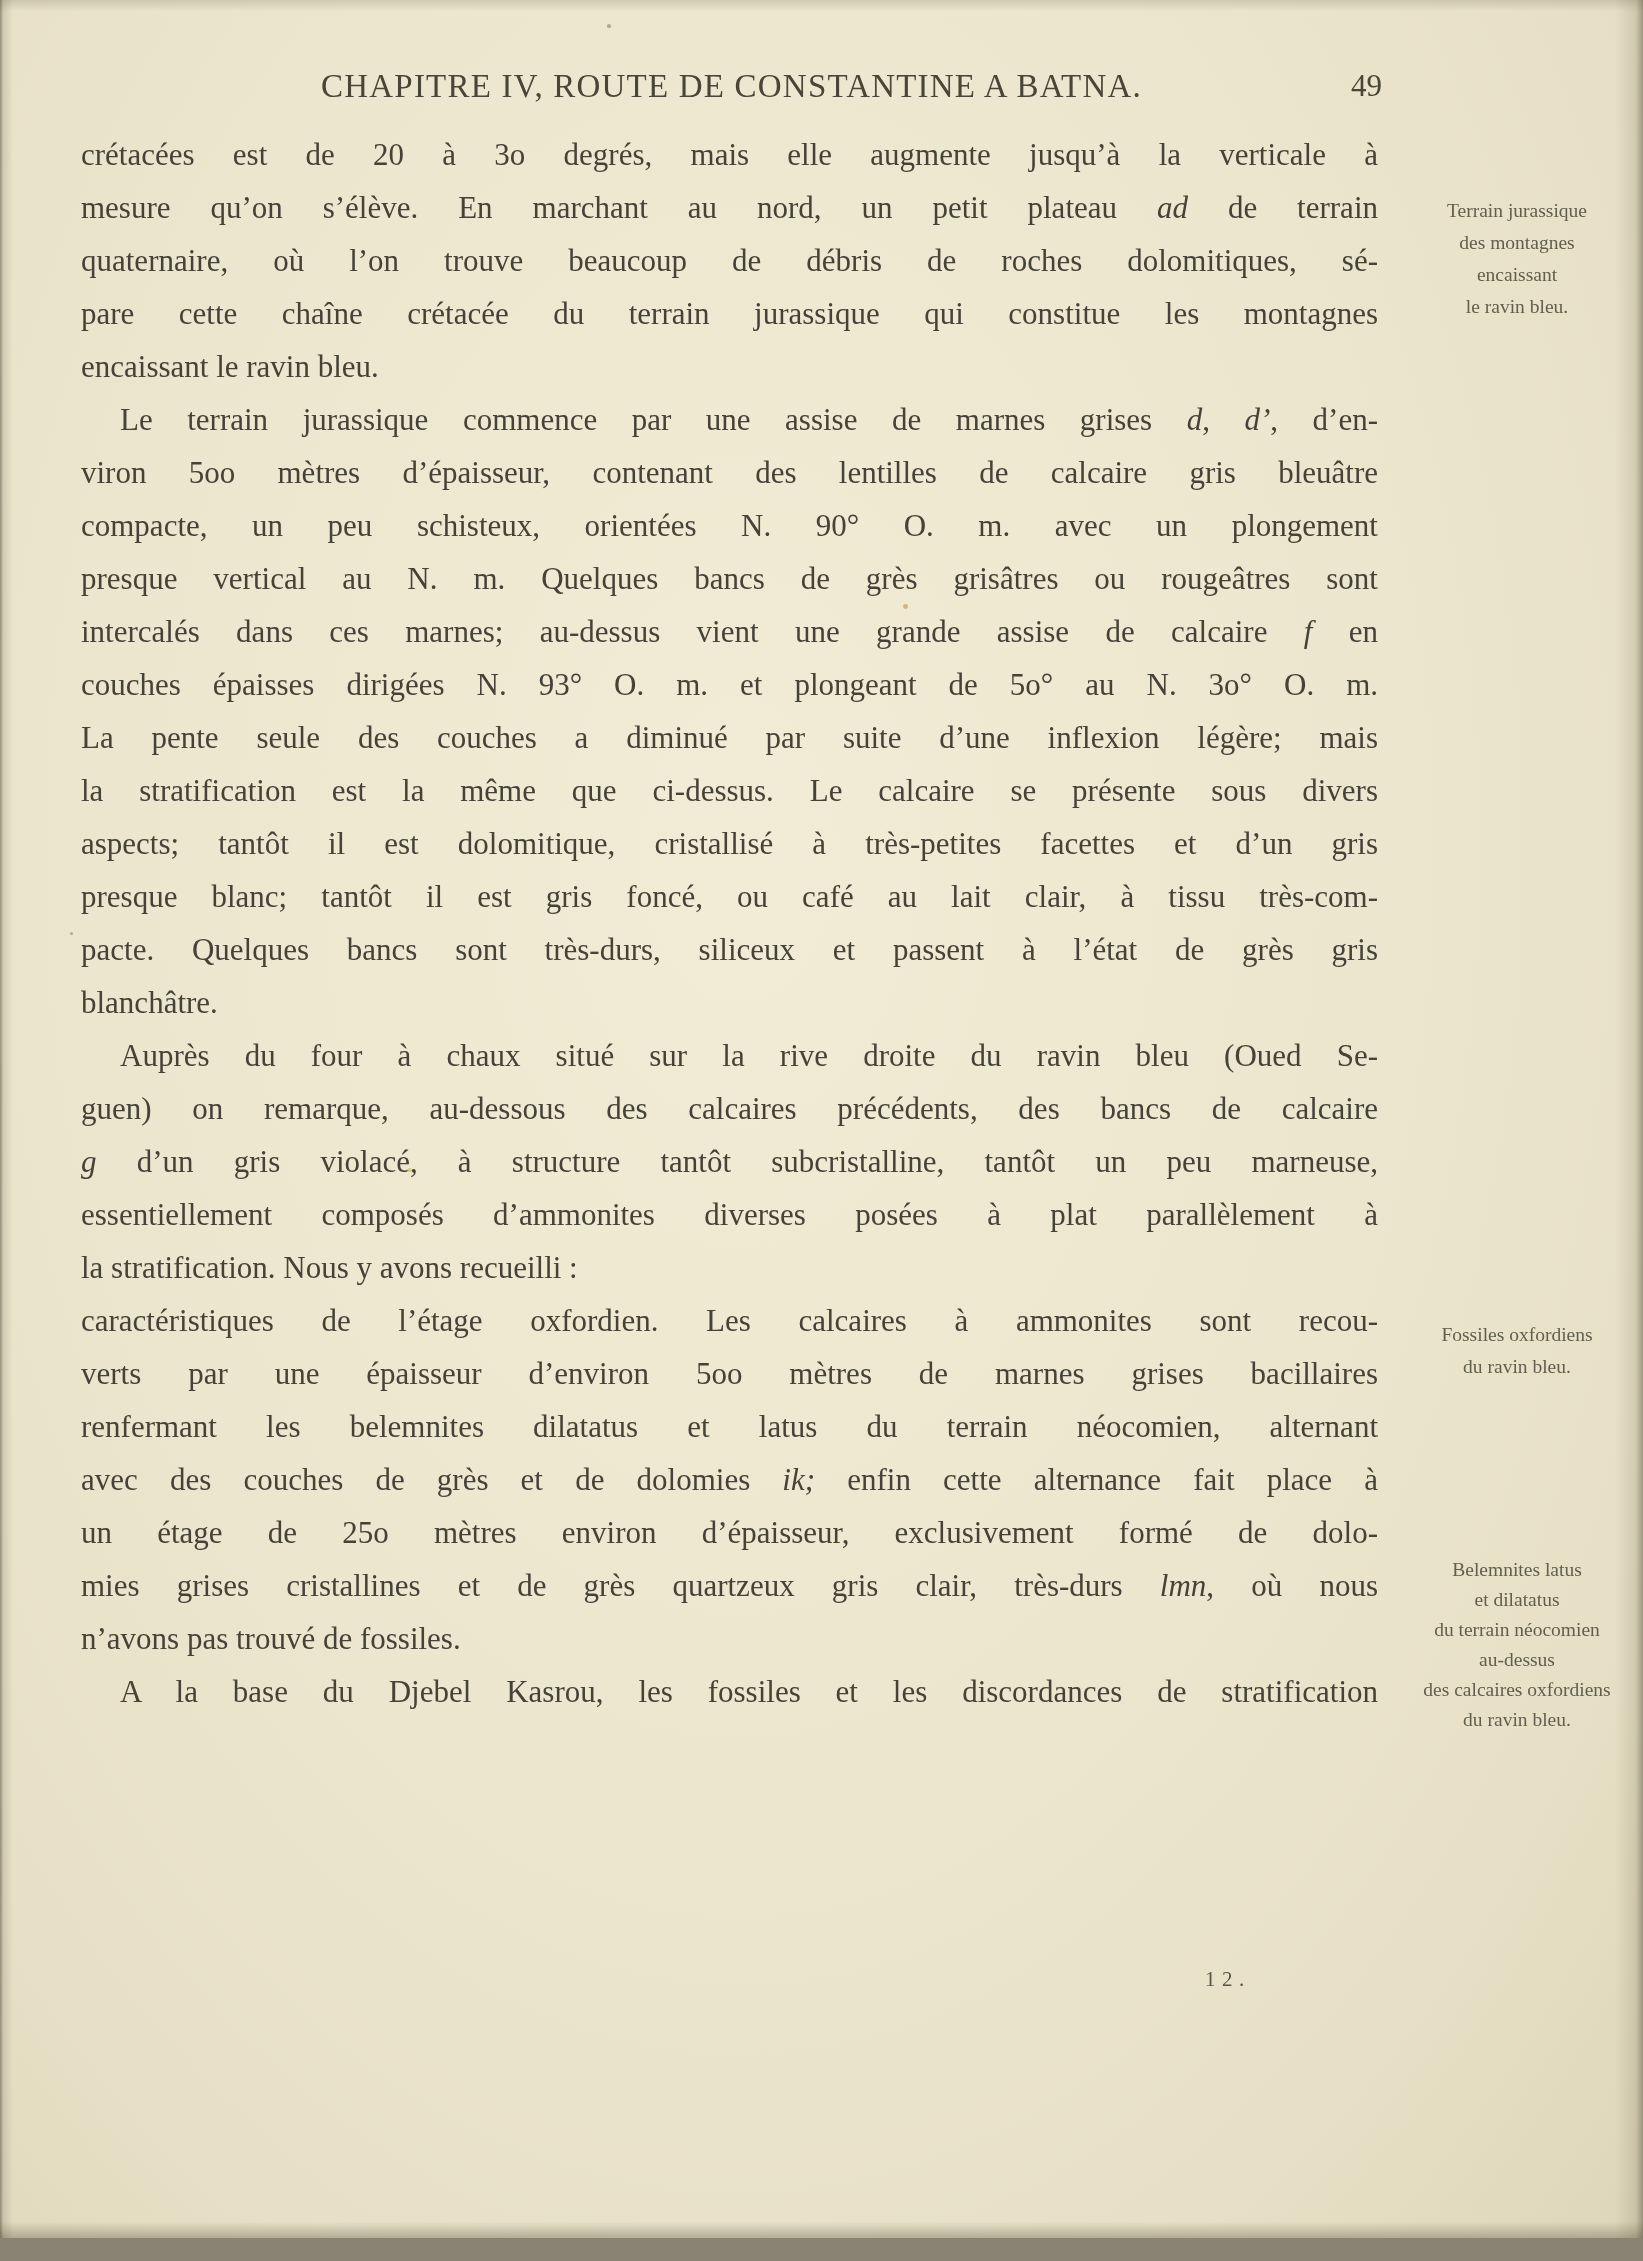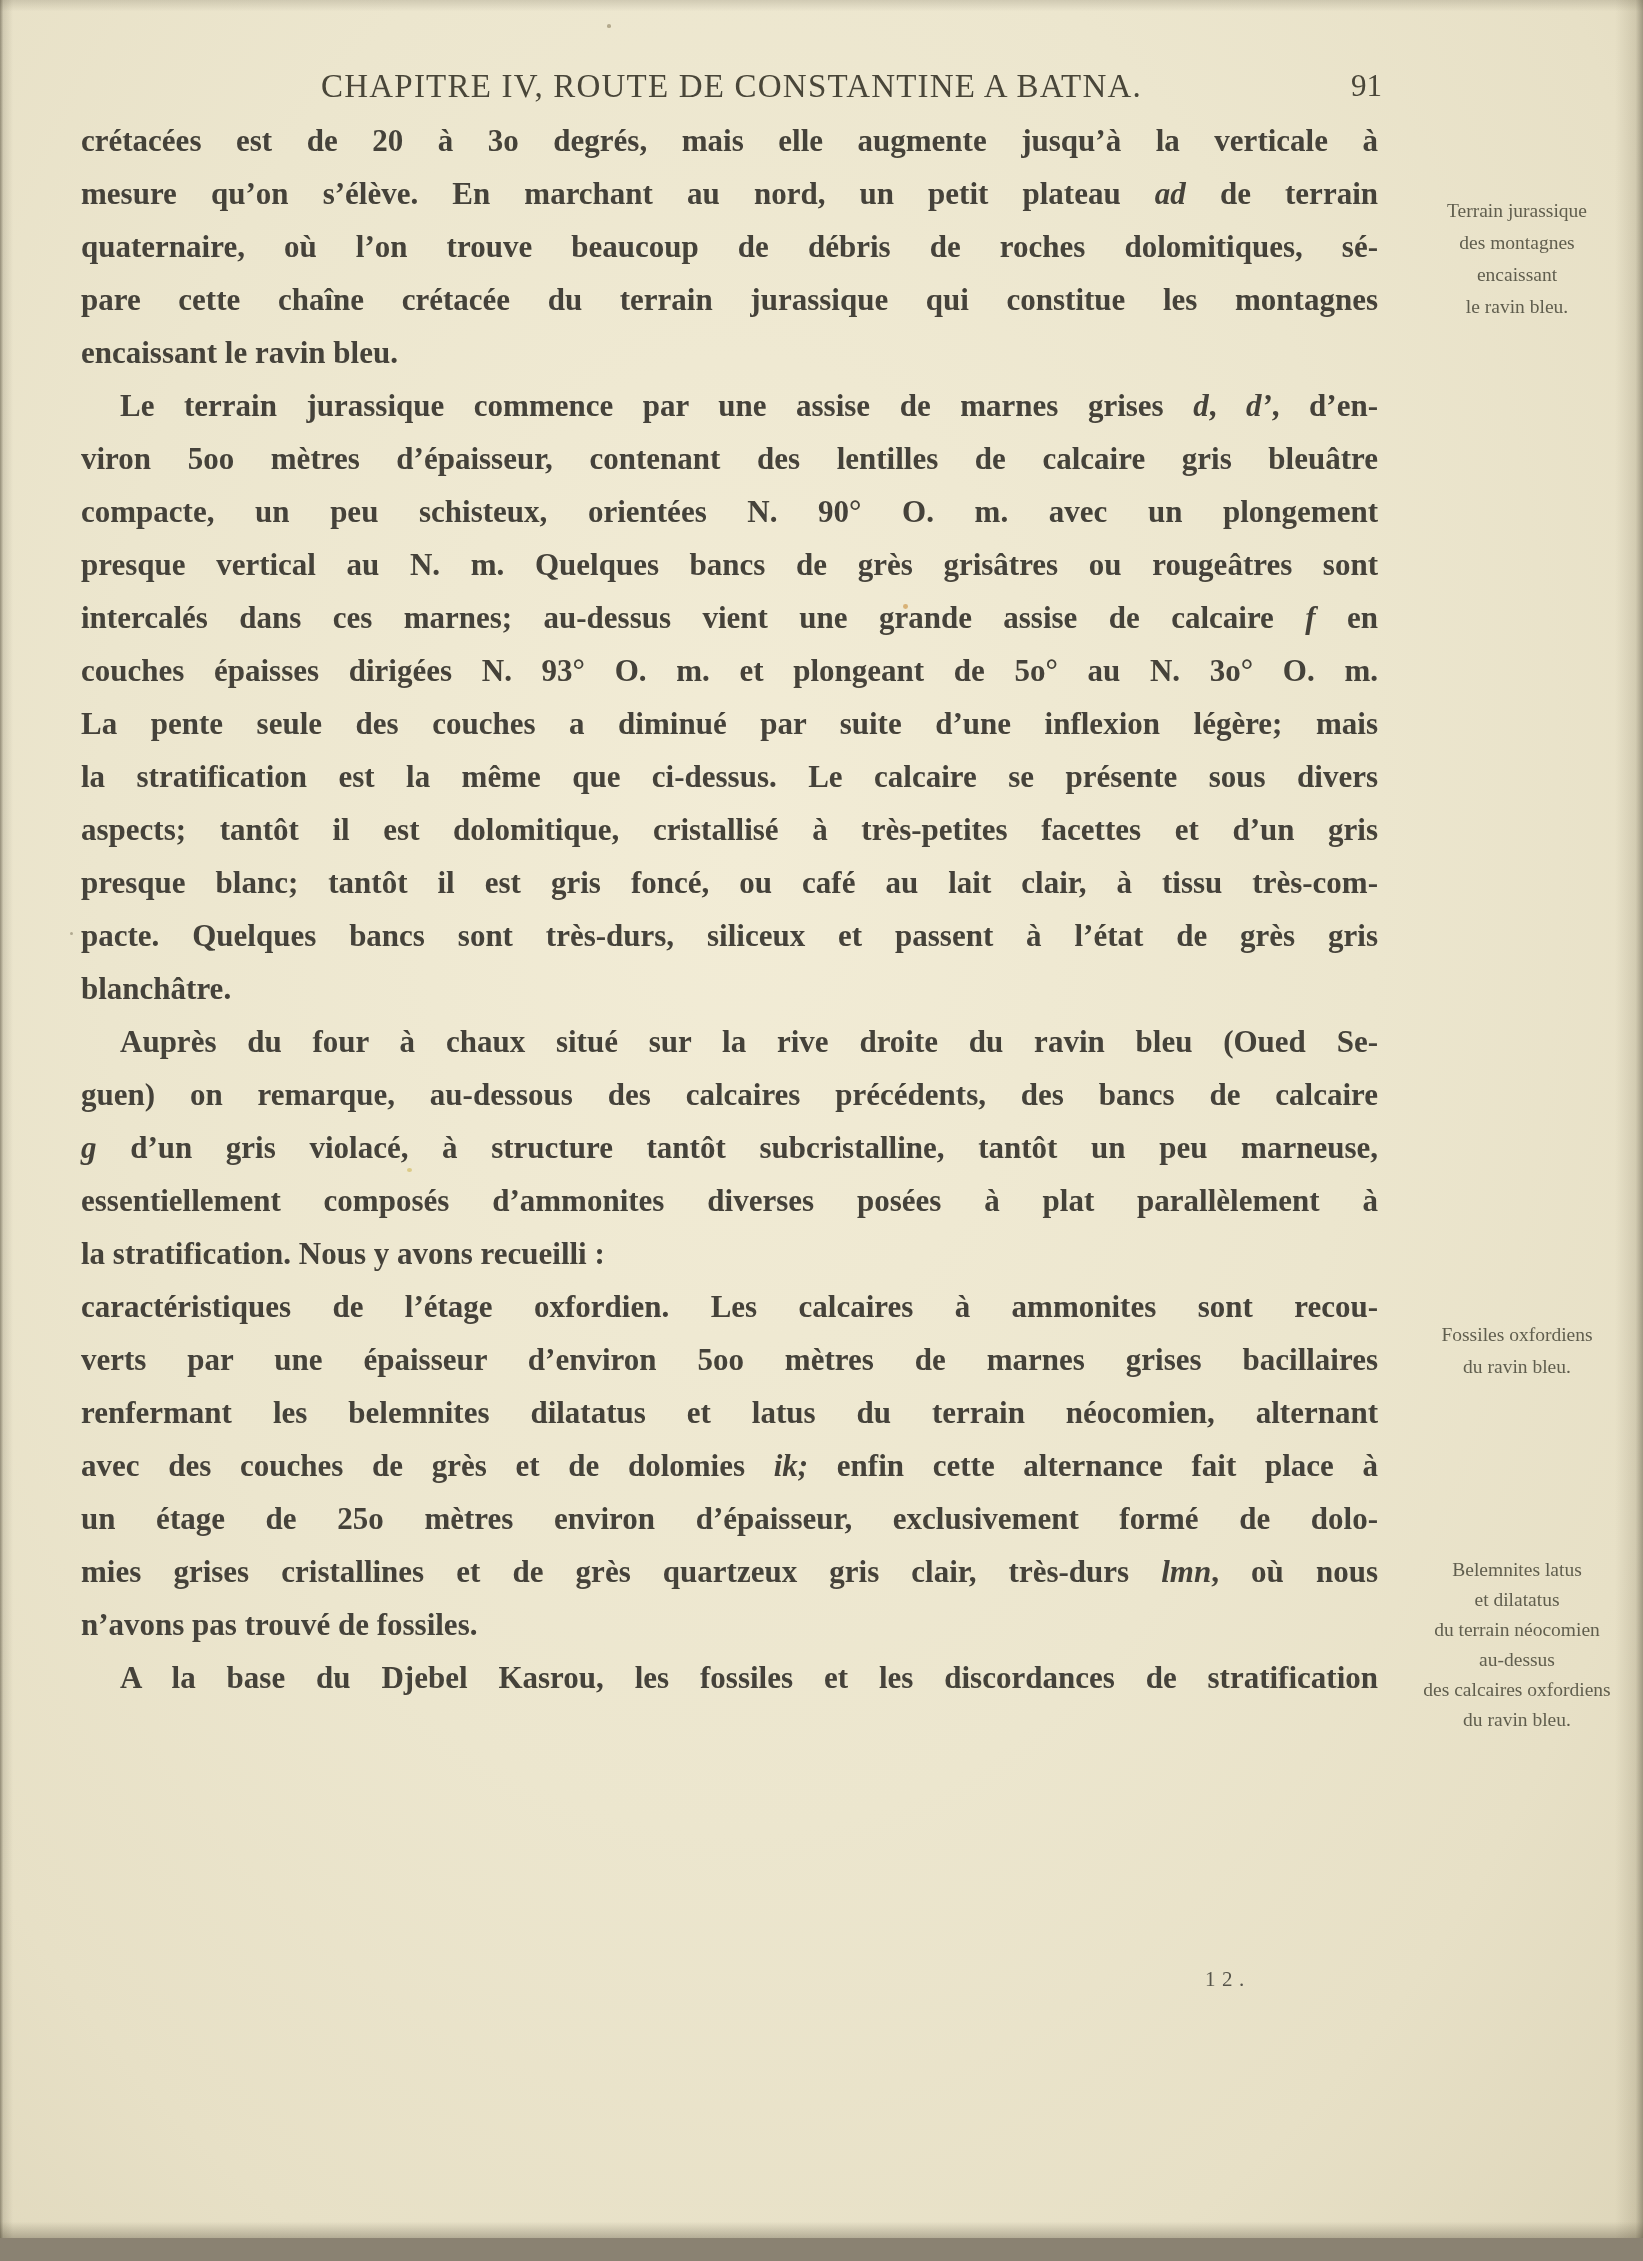--- a/index.html
+++ b/index.html
@@ -19,22 +19,22 @@
   .header{
     position:absolute;left:81px;top:68px;width:1301px;
     font-size:33px;letter-spacing:1.2px;
     text-align:center;color:#494639;
   }
   .header .page-number{
     position:absolute;right:0;top:0;
     letter-spacing:0;font-size:31px;
   }
   .body-text{
-    position:absolute;left:81px;top:114px;width:1297px;
-    font-size:31px;line-height:53px;font-weight:bold;
+    position:absolute;left:81px;top:128px;width:1297px;
+    font-size:31px;line-height:53px;
   }
   .line{
     text-align:justify;
     text-align-last:justify;
   }
   .line.no-just{text-align-last:left;}
   .line.indent{text-indent:39px;}
   .fossil-list{margin-top:24.4px;margin-bottom:24.4px;}
   .list-line{padding-left:65px;text-align-last:left;}
   .line i{font-style:italic;}
@@ -57,21 +57,21 @@
   .speck-3{left:407px;top:1168px;width:4.9px;height:4.1px;background:rgba(202,172,62,.5);}
   .speck-4{left:70px;top:932px;width:3.3px;height:3.3px;background:rgba(90,80,55,.4);}
 </style>
 </head>
 <body>
 
 <div class="page">
 
   <div class="header">
     <span>CHAPITRE IV, ROUTE DE CONSTANTINE A BATNA.</span>
-    <span class="page-number">91</span>
+    <span class="page-number">49</span>
   </div>
 
   <div class="body-text" id="body-text">
       <div class="para">
         <div class="line">crétacées est de 20 à 3o degrés, mais elle augmente jusqu’à la verticale à</div>
         <div class="line">mesure qu’on s’élève. En marchant au nord, un petit plateau <i>ad</i> de terrain</div>
         <div class="line">quaternaire, où l’on trouve beaucoup de débris de roches dolomitiques, sé-</div>
         <div class="line">pare cette chaîne crétacée du terrain jurassique qui constitue les montagnes</div>
         <div class="line no-just">encaissant le ravin bleu.</div>
       </div>

